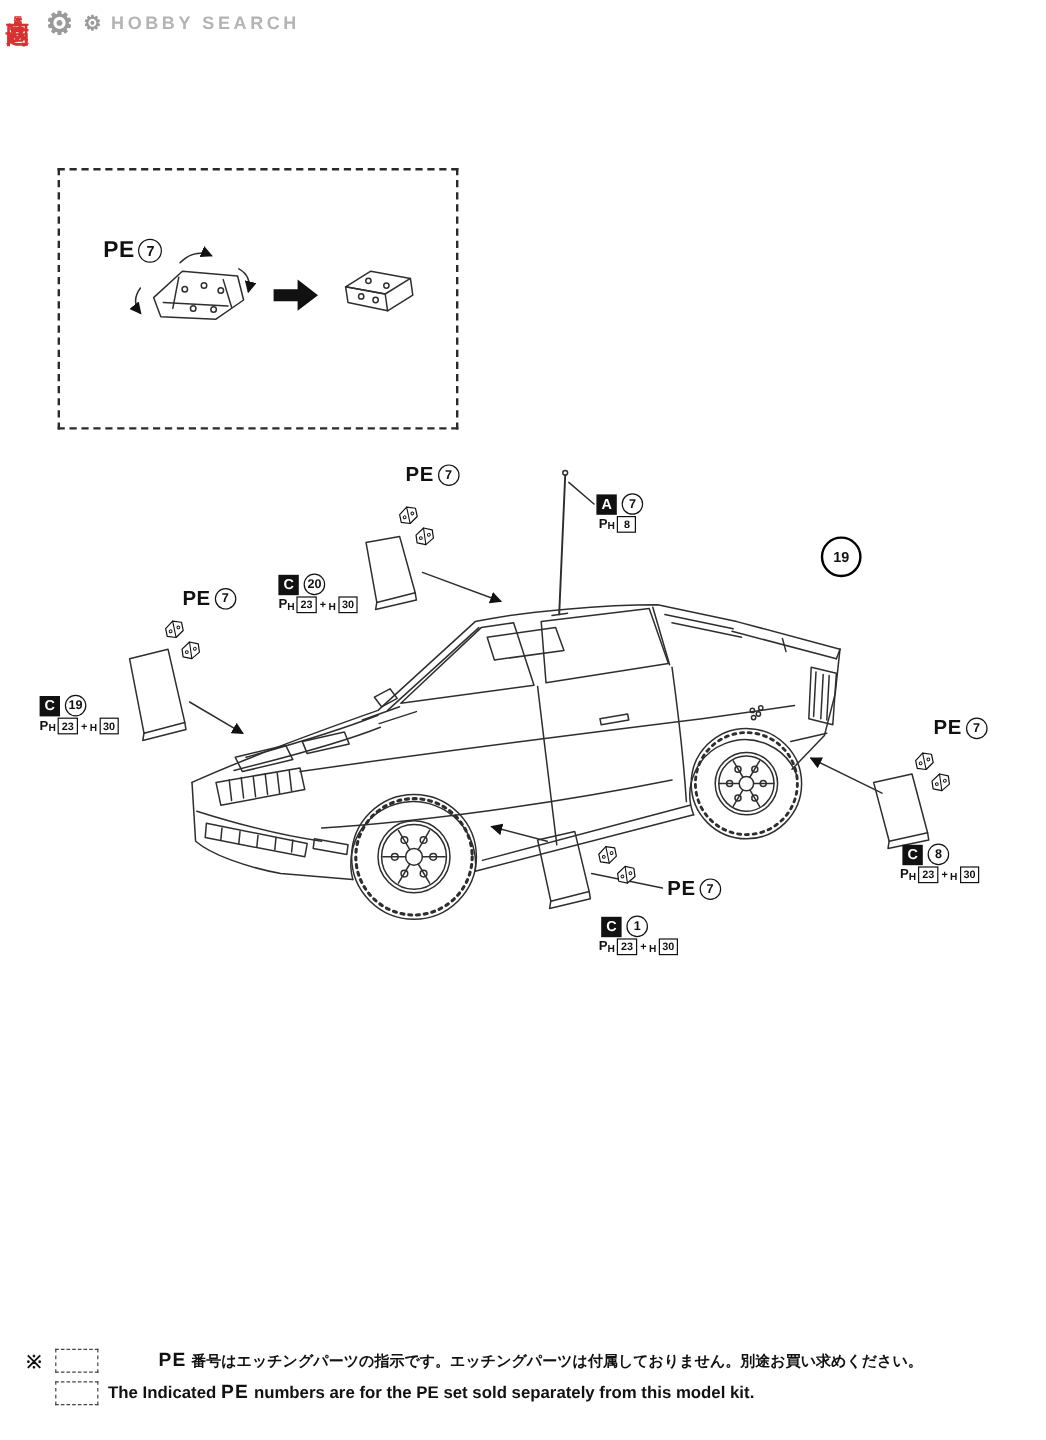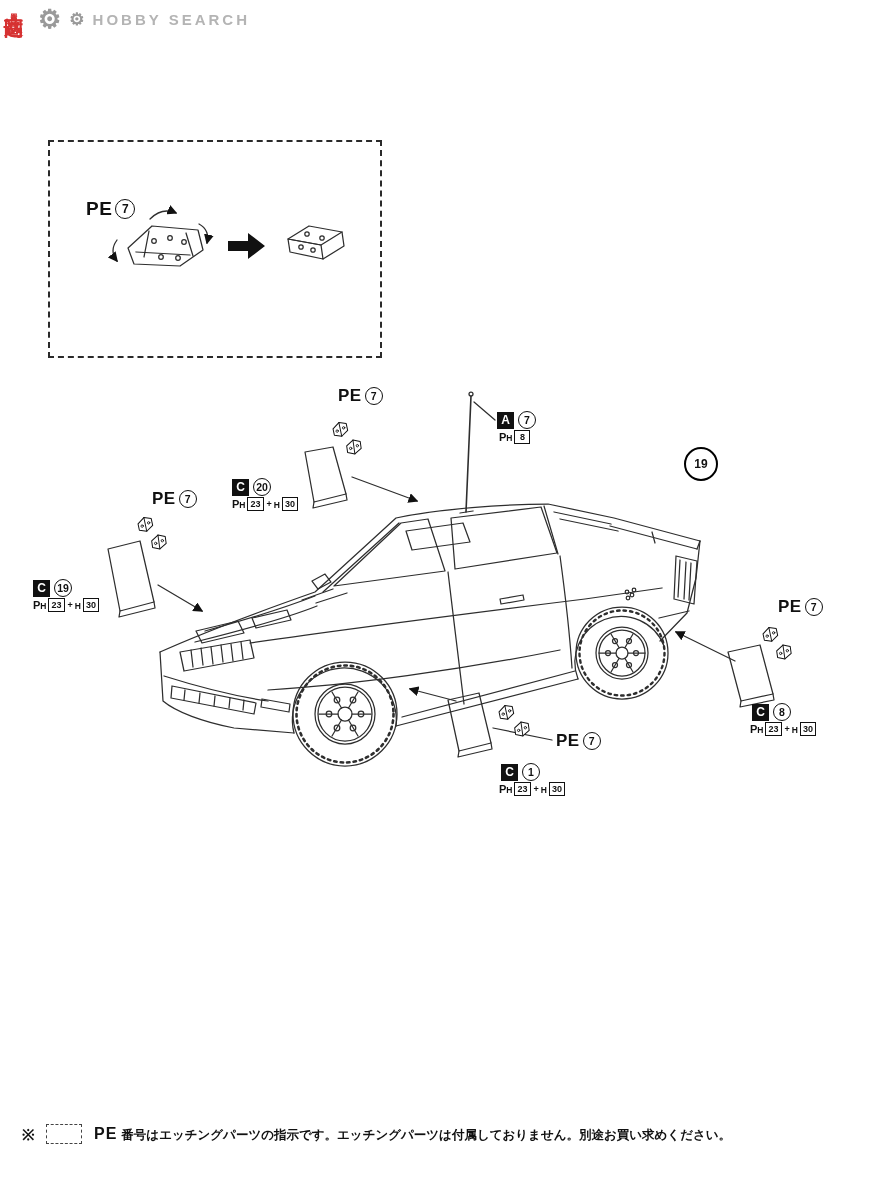--- a/index.html
+++ b/index.html
@@ -42,21 +42,21 @@
   .big-circle{width:30px;height:30px;border:2.6px solid #000;border-radius:50%;
               display:flex;align-items:center;justify-content:center;
               font-weight:800;font-size:12px;background:#fff;}
   
   .footer{left:22px;top:1124px;width:834px;}
   .frow{display:flex;align-items:center;gap:8px;margin-bottom:7px;font-weight:700;}
   .swatch{width:34px;height:18px;border:1.6px dashed #444;flex:none;background:#fff;}
   .ast{font-size:15px;font-weight:700;width:16px;}
   .ast-spacer{width:16px;flex:none;}
   .pe-logo{font-weight:900;font-size:16px;letter-spacing:1px;margin:0 4px;}
-  .jp{font-size:12.5px;}
+  .jp{font-size:12.5px;margin-left:38px;}
   .en{font-size:14px;}
   svg{display:block;}
 </style>
 </head>
 <body>
 
 <svg class="abs" style="left:0;top:0;" width="872" height="1200" viewBox="0 0 872 1200">
   <defs>
     <marker id="ah" viewBox="0 0 10 10" refX="8.5" refY="5" markerWidth="8" markerHeight="8" orient="auto-start-reverse">
       <path d="M0,0 L10,5 L0,10 Z" fill="#111"></path>
@@ -331,13 +331,18 @@
 <div class="abs big-circle" style="left:684px;top:447px;">
   <span>19</span>
 </div>
 
 <div class="abs footer">
   <div class="frow">
     <span class="ast">※</span>
     <span class="swatch"></span>
     <span class="jp"><span class="pe-logo">PE</span><span>番号はエッチングパーツの指示です。エッチングパーツは付属しておりません。別途お買い求めください。</span></span>
   </div>
+  <div class="frow">
+    <span class="ast-spacer"></span>
+    <span class="swatch"></span>
+    <span class="en"><span>The Indicated</span><span class="pe-logo">PE</span><span>numbers are for the PE set sold separately from this model kit.</span></span>
+  </div>
 </div>
 
 </body></html>

